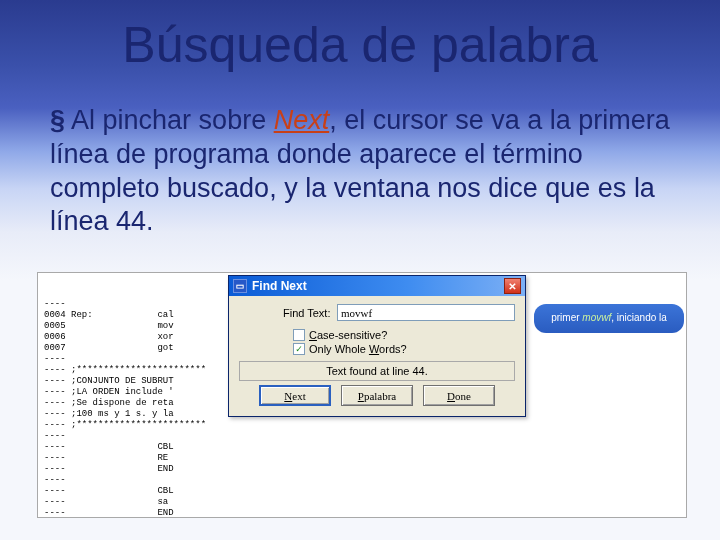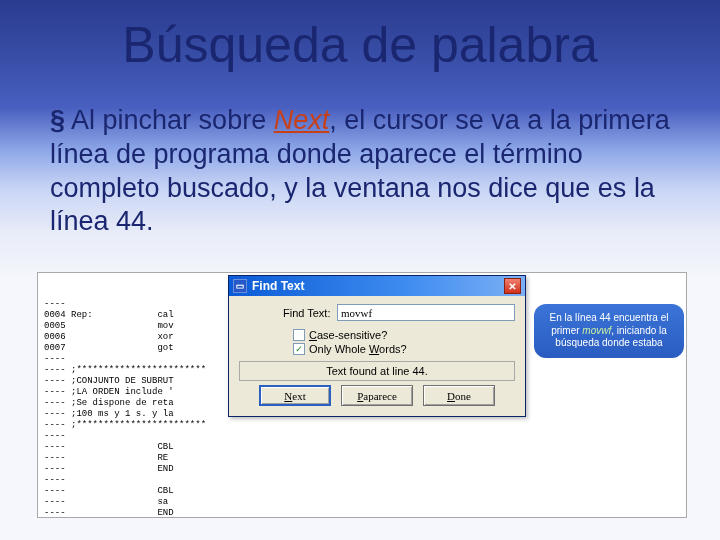--- a/index.html
+++ b/index.html
@@ -156,21 +156,21 @@
 ----
 ---- ;*****************************************************
 ---- ;Rutina de temporizaci&amp;n 1 segundo.       "R1S"
 ---- ;*****************************************************</div>
   
 </div>
 
 <div class="dlg">
   <div class="dlg-title">
     <span class="app-ico">▭</span>
-    <span>Find Text</span>
+    <span>Find Next</span>
     <span class="close">✕</span>
   </div>
   <div class="dlg-body">
     <div class="row">
       <label class="lab">Find Text:</label>
       <input class="tfield" value="movwf" style="">
     </div>
     <div class="checks">
       <div class="chk">
         <span class="chkbox"></span>
@@ -180,28 +180,26 @@
         <span class="chkbox" id="chk-whole">✓</span>
         <span>Only Whole <span class="und">W</span><span>ords?</span></span>
       </div>
     </div>
     <div class="status-row">Text found at line 44.</div>
     <div class="btns">
       <div class="btn default">
           <span><span class="und">N</span><span>ext</span></span>
         </div>
       <div class="btn">
-          <span><span class="und">P</span><span>aparece</span></span>
+          <span><span class="und">P</span><span>palabra</span></span>
         </div>
       <div class="btn">
           <span><span class="und">D</span><span>one</span></span>
         </div>
     </div>
   </div>
 </div>
 
 <div class="callout">
-  <div>En la línea 44 encuentra el</div>
   <div>
     <span>primer </span><span class="movwf">movwf</span><span>, iniciando la</span>
   </div>
-  <div>búsqueda donde estaba</div>
 </div>
 
 </body></html>

